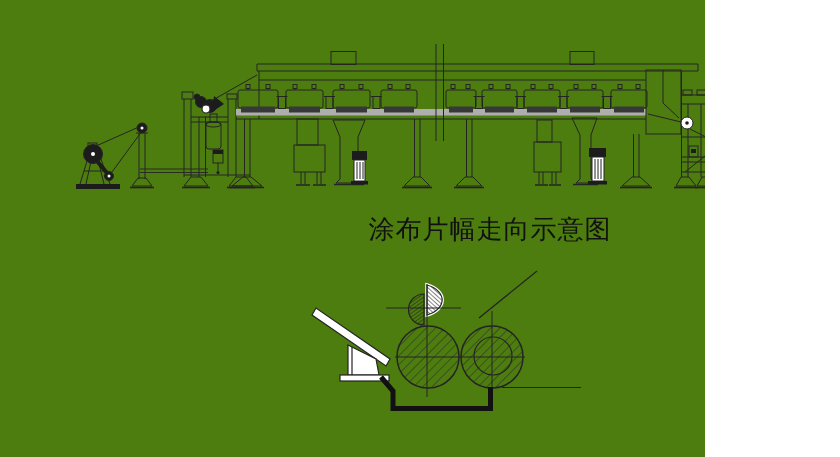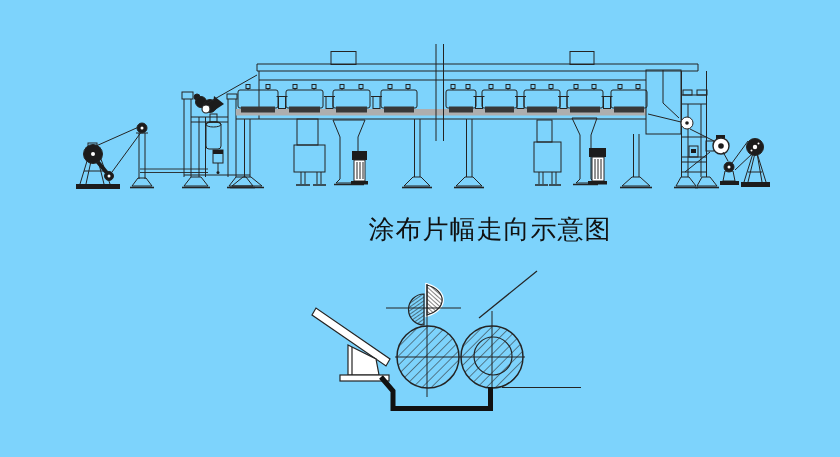--- a/index.html
+++ b/index.html
@@ -1,16 +1,16 @@
 <!DOCTYPE html>
 <html><head>
 <meta charset="utf-8">
 <style>
   html,body{margin:0;padding:0;background:#ffffff;}
-  .stage{position:relative;width:840px;height:457px;background:#7dd3fc;overflow:hidden;
+  .stage{position:relative;width:705px;height:457px;background:#4d7c0f;overflow:hidden;
          font-family:Liberation Sans, sans-serif;}
   svg{position:absolute;left:0;top:0;}
   .cap{font-size:26px;letter-spacing:1px;fill:#111;}
 </style>
 </head>
 <body>
 
 <div class="stage">
 <svg width="840" height="457" viewBox="0 0 840 457">
 <defs>

